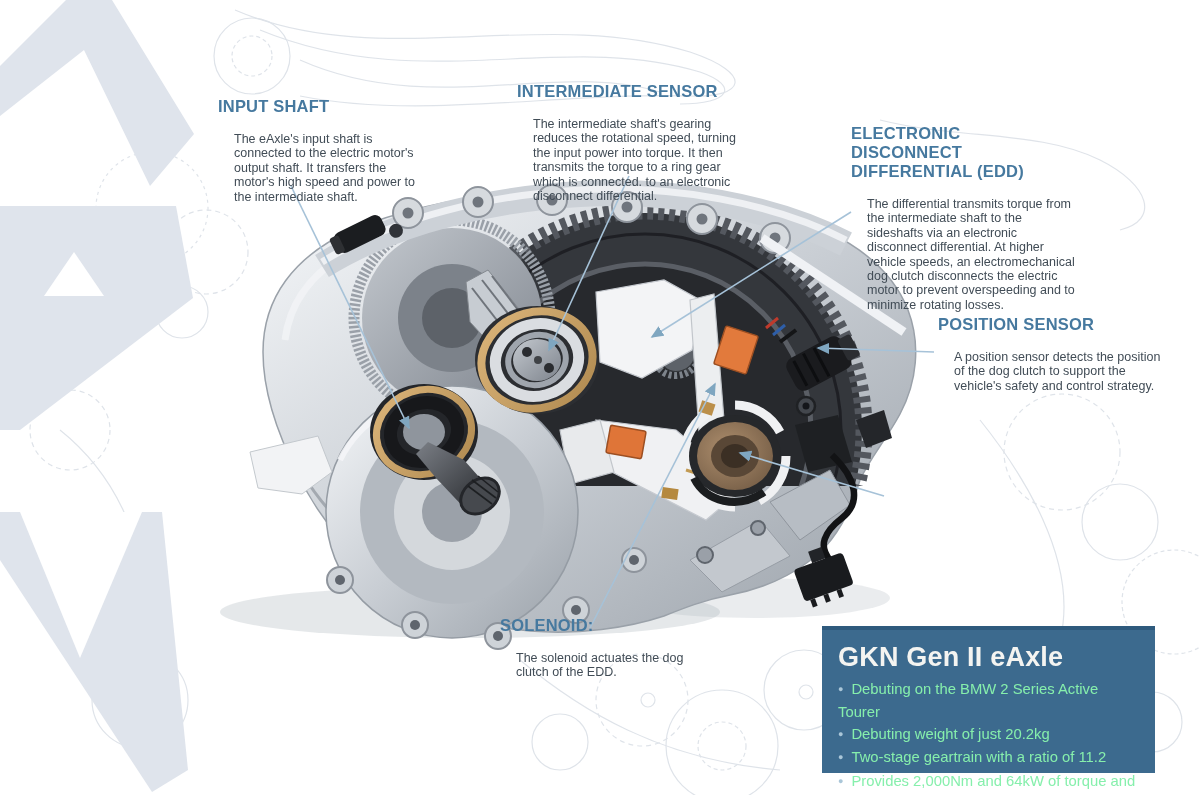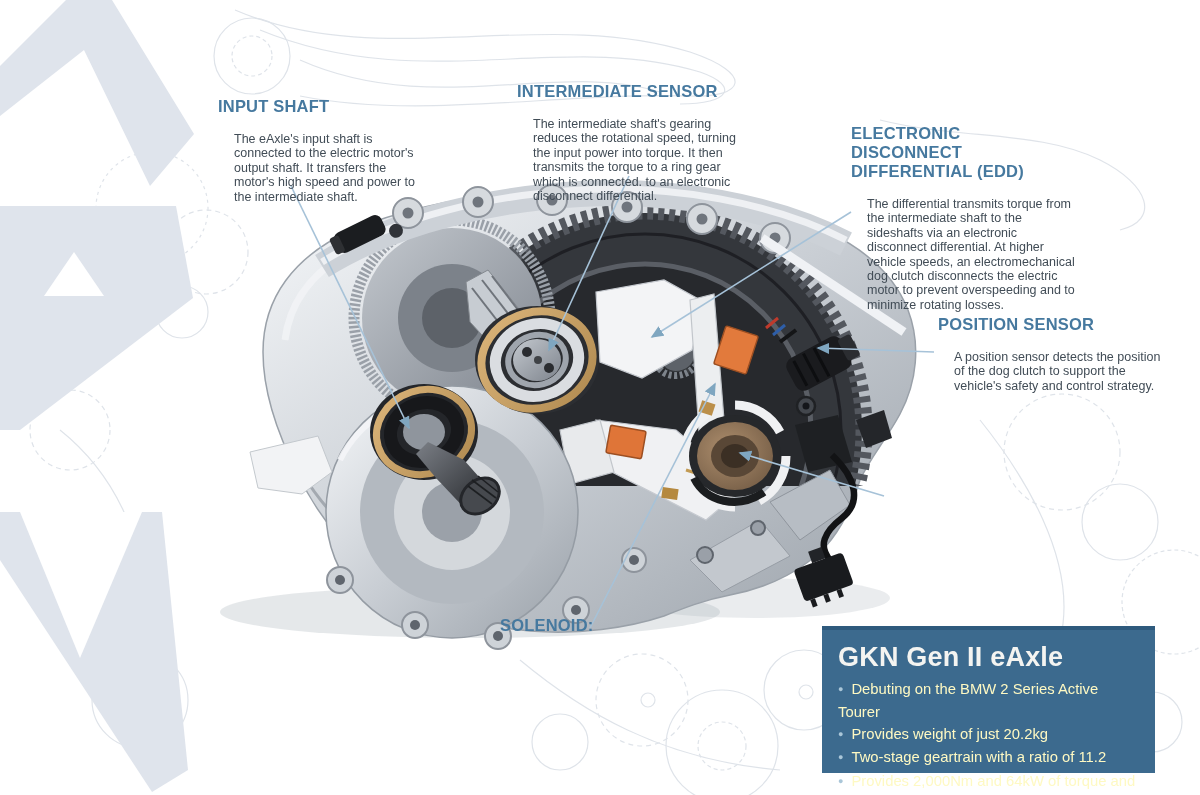--- a/index.html
+++ b/index.html
@@ -6,21 +6,21 @@
   #canvas{position:relative;width:1200px;height:795px;overflow:hidden;background:#ffffff;
           font-family:Liberation Sans, sans-serif;}
   svg.layer{position:absolute;left:0;top:0;}
   .callout{position:absolute;z-index:5;}
   .callout h2{margin:0 0 5px 0;font-size:16.5px;font-weight:bold;letter-spacing:.2px;color:#46799f;line-height:19px;}
   .callout p{margin:16px;font-size:12.5px;line-height:14.4px;color:#414c56;}
   #infobox{position:absolute;left:822px;top:626px;width:333px;height:147px;box-sizing:border-box;
            background:#3c6a8e;border-top:4px solid #2e5a7d;padding:12px 15px 8px 16px;z-index:6;}
   #infobox h1{margin:0 0 7px 0;font-size:27px;line-height:30px;font-weight:bold;color:#f4f4f1;letter-spacing:.2px;}
   #infobox ul{margin:0;padding:0;list-style:none;}
-  #infobox li{font-size:14.8px;line-height:21.4px;color:#fef9c3;}
+  #infobox li{font-size:14.8px;line-height:21.4px;color:#86efac;}
   #infobox li::before{content:"\25CF";font-size:9px;margin-right:8px;position:relative;top:-2px;color:#aac6d8;}
 </style>
 </head>
 <body>
 
 <div id="canvas">
 
   <svg class="layer" width="1200" height="795" viewBox="0 0 1200 795">
 
     <g fill="none" stroke="#d4dae2" stroke-width="1.2" opacity="0.75">
@@ -297,26 +297,27 @@
   </div>
 
   <div class="callout" style="left:938px;top:315px;width:245px">
     <h2>POSITION SENSOR</h2>
     <p>A position sensor detects the position of the dog clutch to support the vehicle's safety and control strategy.</p>
   </div>
 
 
   <div class="callout" style="left:500px;top:616px;width:210px">
     <h2>SOLENOID:</h2>
+    <p>The solenoid actuates the dog clutch of the EDD.</p>
   </div>
 
   <div id="infobox">
     <h1>GKN Gen II eAxle</h1>
     <ul>
       <li>Debuting on the BMW 2 Series Active Tourer</li>
-      <li>Provides weight of just 20.2kg</li>
+      <li>Debuting weight of just 20.2kg</li>
       <li>Two-stage geartrain with a ratio of 11.2</li>
       <li>Provides 2,000Nm and 64kW of torque and power</li>
 
     </ul>
   </div>
 
 </div>
 
 </body></html>

